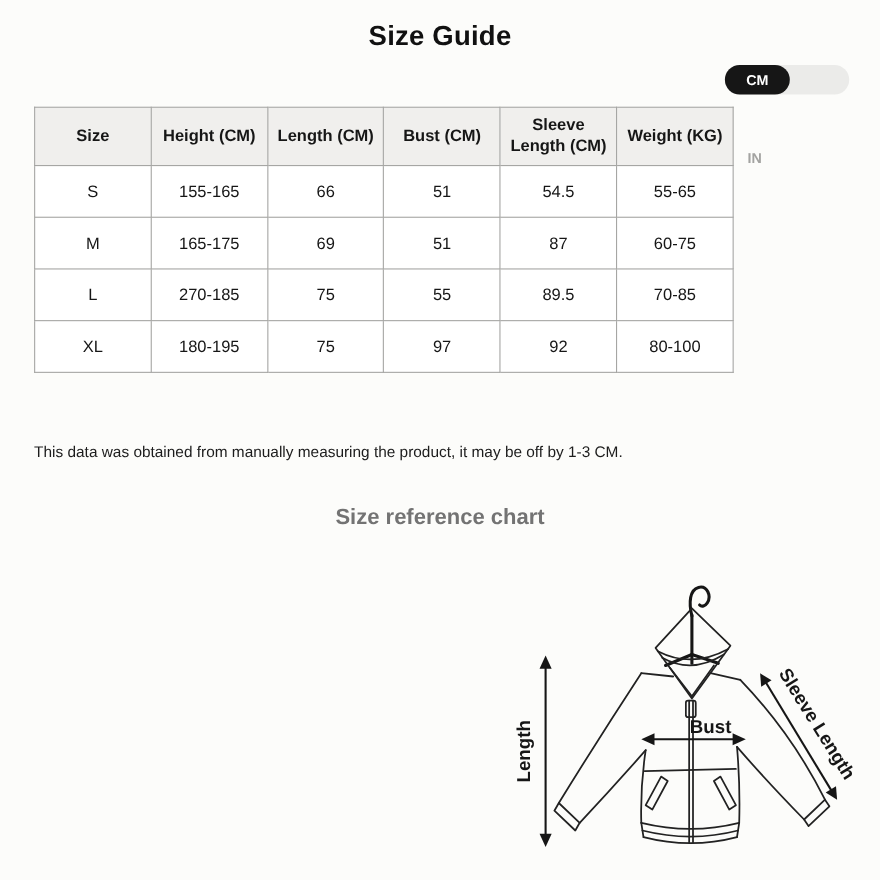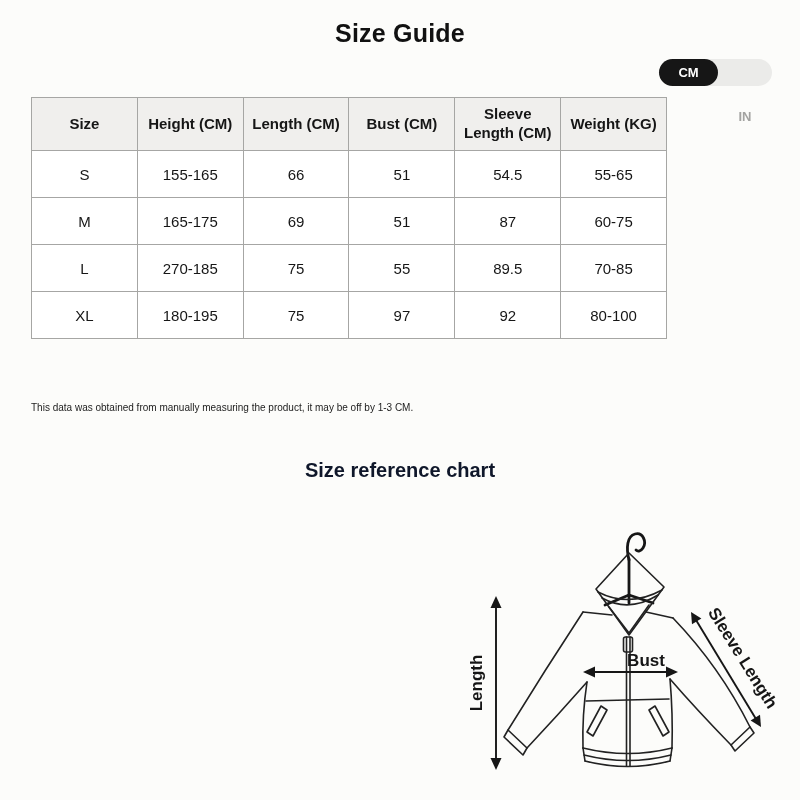--- a/index.html
+++ b/index.html
@@ -14,21 +14,21 @@
   }
   .page-title {
     position: absolute; top: 19px; left: 0; width: 100%;
     margin: 0; text-align: center;
     font-size: 25px; font-weight: 700; letter-spacing: 0.2px; color: #111;
   }
   .unit-toggle {
     position: absolute; top: 59px; right: 28px;
     width: 113px; height: 27px;
     background: #ebebe9; border-radius: 14px;
-    display: flex; align-items: stretch;
+    display: flex; align-items: stretch; flex-direction: column;
   }
   .unit-toggle .opt {
     border: none; background: transparent;
     font-family: inherit; font-size: 13px; font-weight: 700;
     color: #a3a3a1; border-radius: 14px; cursor: pointer;
     padding: 0; line-height: 27px; text-align: center;
   }
   .unit-toggle .opt.cm { width: 59px; }
   .unit-toggle .opt.in { width: 54px; margin-top: 44px; }
   .unit-toggle .opt.active { background: #161616; color: #ffffff; }
@@ -40,26 +40,26 @@
   .size-table th, .size-table td {
     border: 1px solid #a6a6a4; text-align: center; vertical-align: middle;
     padding: 2px 5px;
   }
   .size-table th {
     height: 53px; background: #f0efed; font-weight: 700; line-height: 1.25;
   }
   .size-table td { height: 47px; font-weight: 400; }
   .note {
     position: absolute; left: 31px; top: 402px; margin: 0;
-    font-size: 10px; color: #1c1c1c;
+    font-size: 14px; color: #1c1c1c;
   }
   .ref-title {
     position: absolute; top: 459px; left: 0; width: 100%;
     margin: 0; text-align: center;
-    font-size: 20px; font-weight: 700; color: #0f172a;
+    font-size: 20px; font-weight: 700; color: #737373;
   }
   .diagram {
     position: absolute; left: 440px; top: 515px;
     width: 350px; height: 285px;
   }
   .diagram .garment { stroke: #222222; stroke-width: 1.6; fill: none; stroke-linejoin: round; stroke-linecap: round; }
   .diagram .hanger { stroke: #161616; stroke-width: 2.8; fill: none; stroke-linecap: round; }
   .diagram .arrow { stroke: #161616; stroke-width: 1.9; fill: none; }
   .diagram .ahead { fill: #161616; stroke: none; }
   .diagram text { fill: #161616; font-family: "Liberation Sans", "DejaVu Sans", sans-serif; font-size: 17px; font-weight: 600; }

